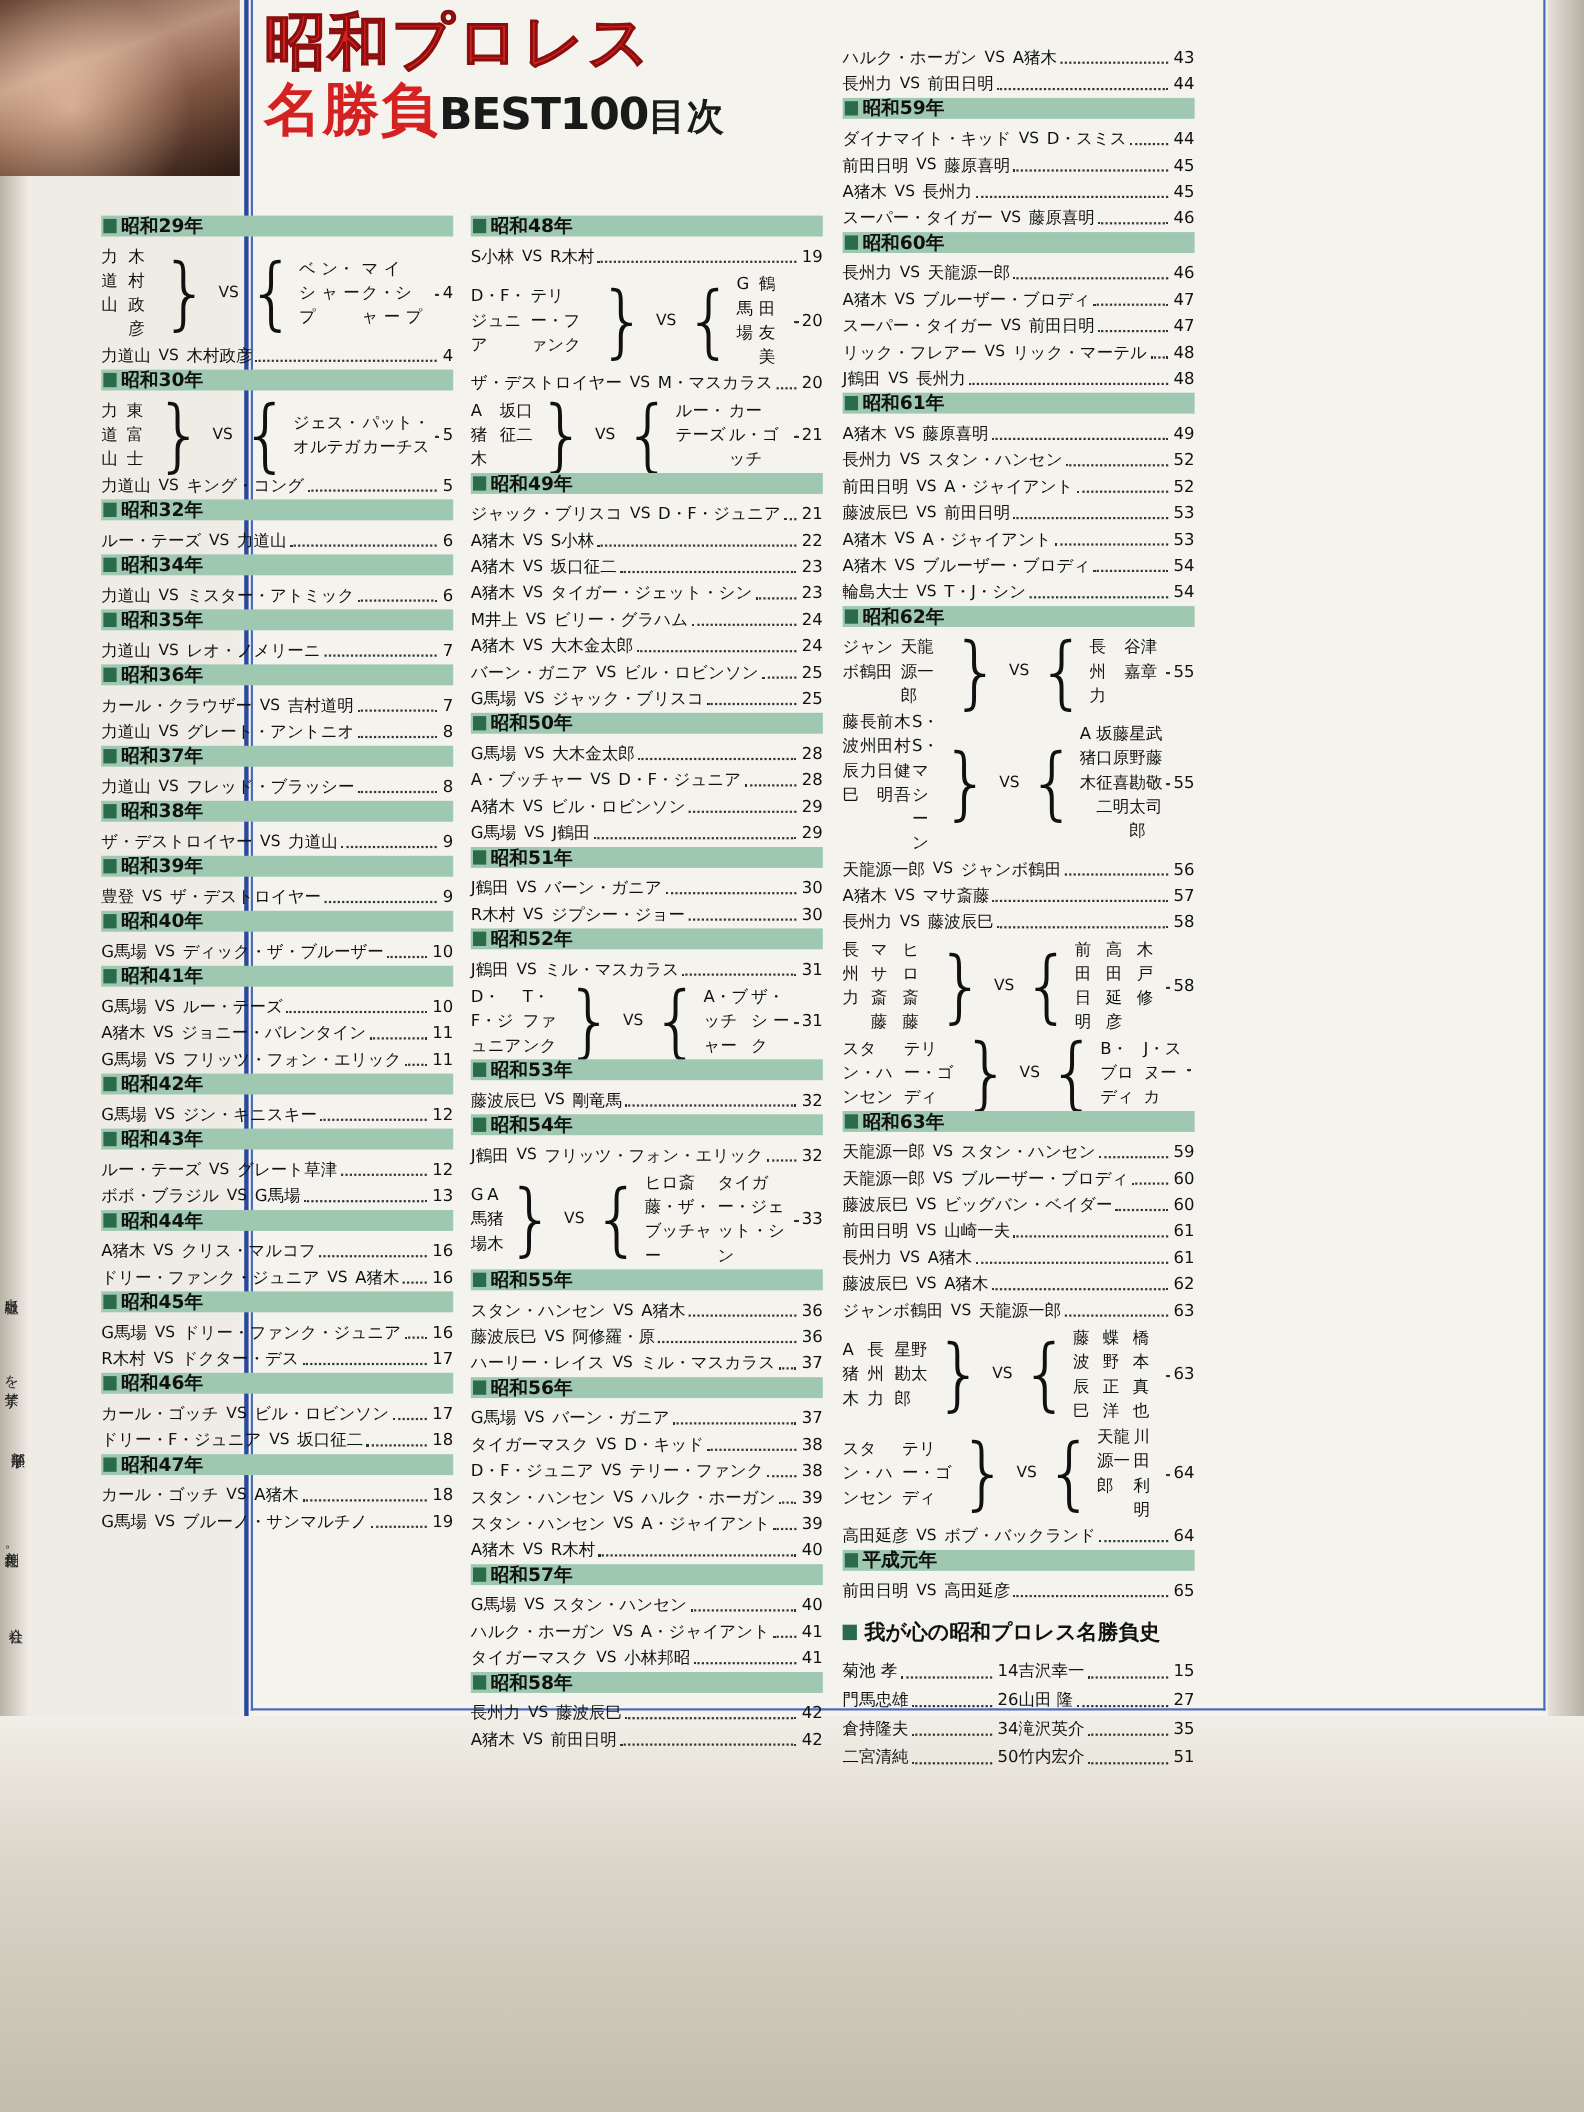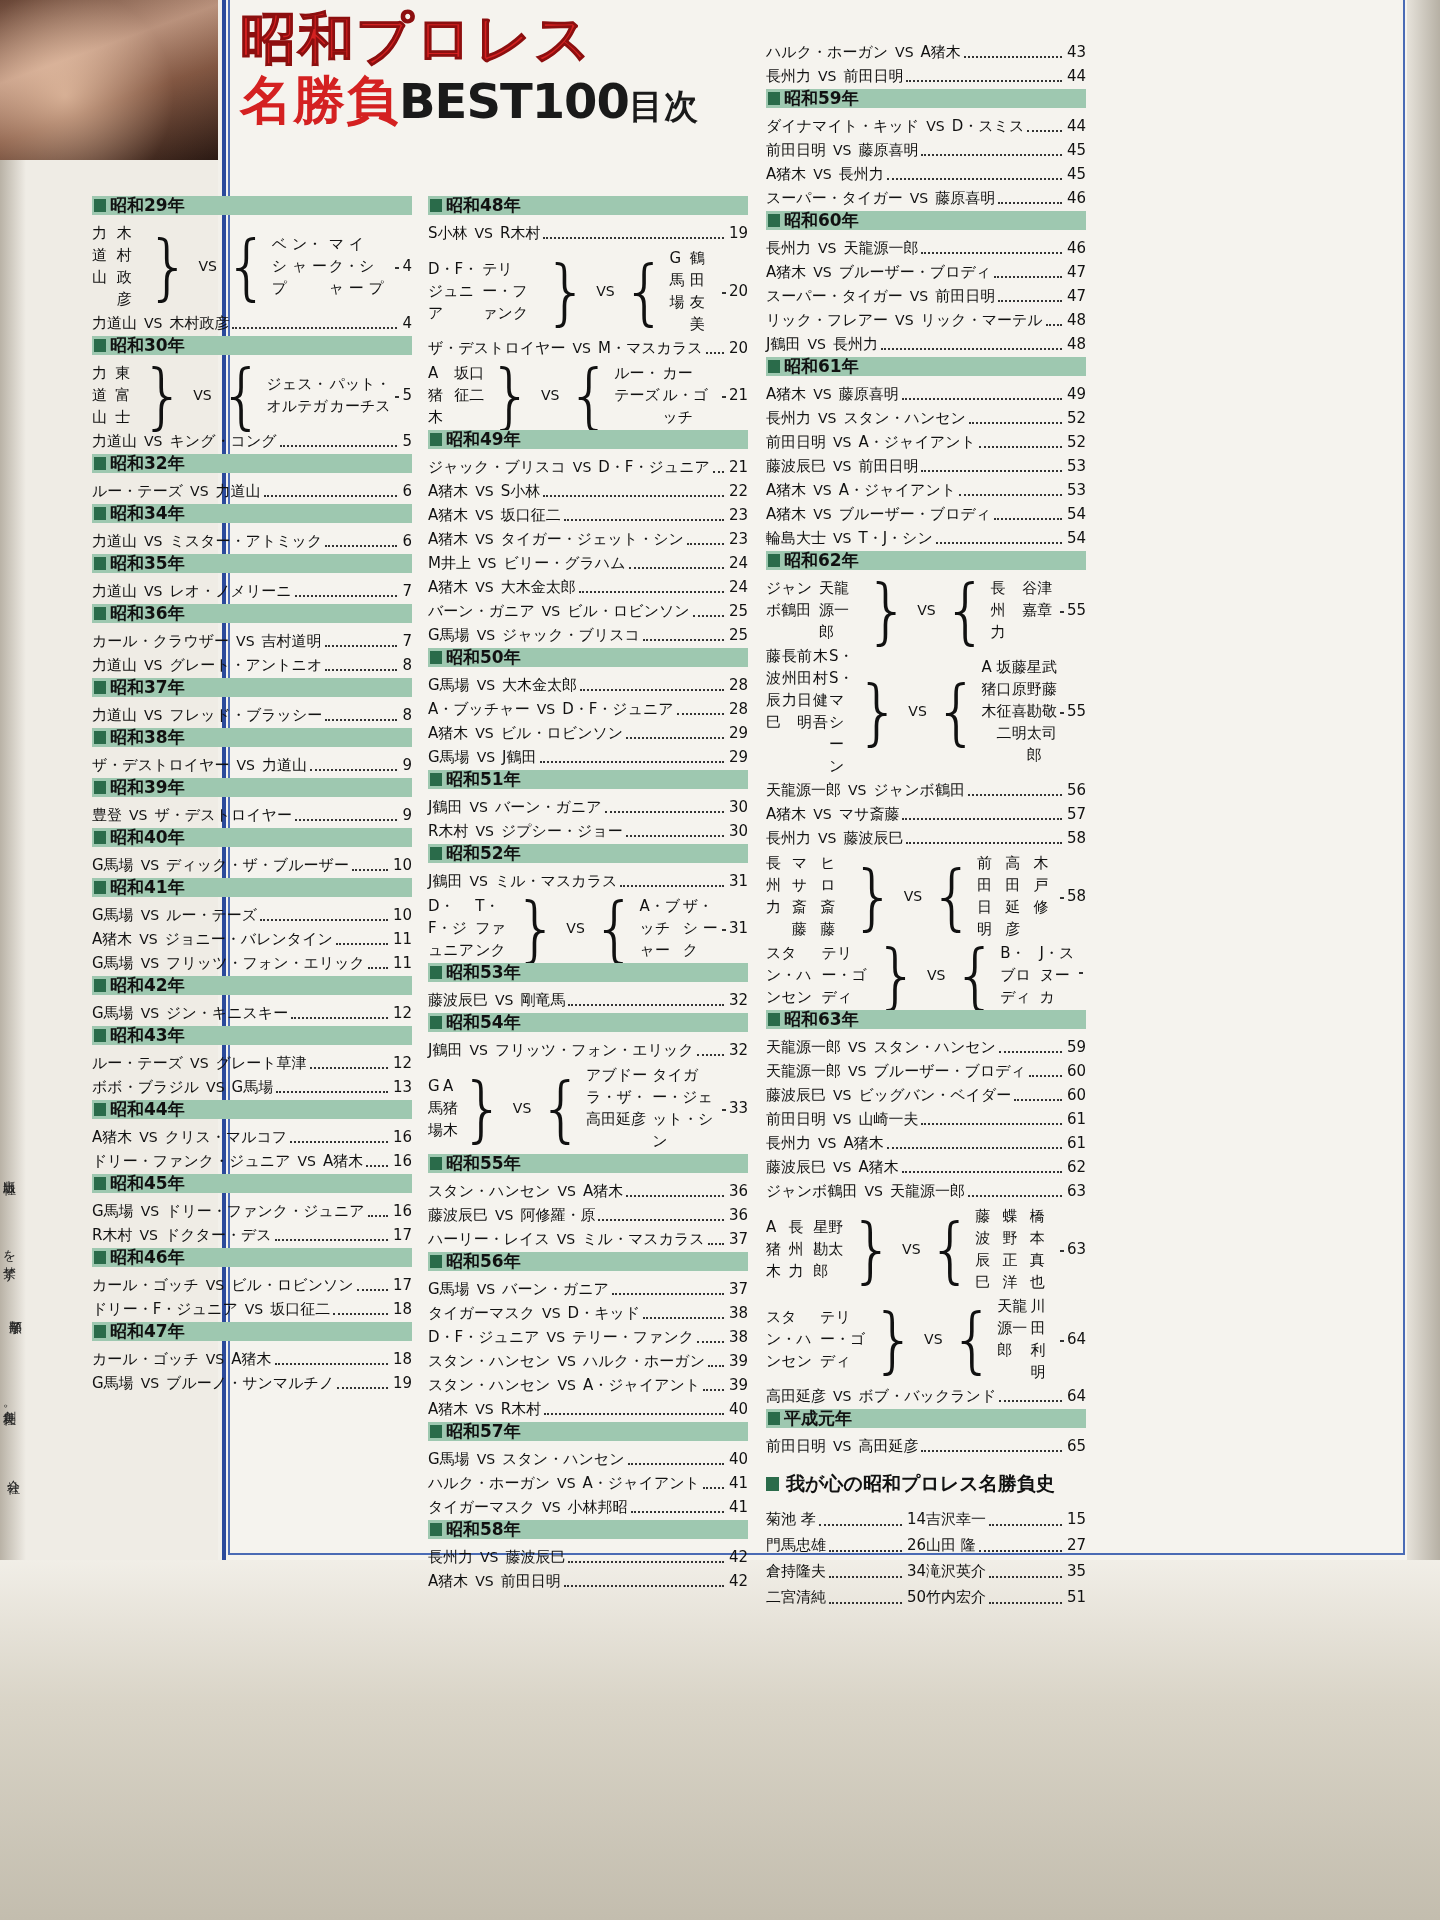--- a/index.html
+++ b/index.html
@@ -62,21 +62,21 @@
   .t-line1{
     font-family:"DejaVu Sans",sans-serif;
     font-size:56px;font-weight:bold;color:#d42121;
     letter-spacing:2px;line-height:62px;
     -webkit-text-stroke:1px #8c0f0f;
   }
   .t-line2{
     font-size:52px;font-weight:bold;color:#d42121;
     line-height:60px;letter-spacing:1px;
   }
-  .t-best{font-size:48px;color:#1a1a1a;font-weight:bold;letter-spacing:-1px;}
+  .t-best{font-size:40px;color:#1a1a1a;font-weight:bold;letter-spacing:-1px;}
   .t-mokuji{font-size:34px;color:#1a1a1a;font-weight:bold;}
   
   .col{
     position:absolute;top:0;
     font-size:15.5px;color:#111;
   }
   #col1{left:92px;top:196px;width:320px;}
   #col2{left:428px;top:196px;width:320px;}
   #col3{left:766px;top:40px;width:320px;}
   .yearbar{
@@ -679,21 +679,21 @@
           <span>A猪木</span>
         </div>
         <span class="brace">
           <span class="bigbrace">}</span>
         </span>
         <span class="vs2">VS</span>
         <span class="brace">
           <span class="bigbrace">{</span>
         </span>
         <div class="side">
-          <span>アブドーラ・ザ・高田延彦</span>
+          <span>ヒロ斎藤・ザ・ブッチャー</span>
           <span>タイガー・ジェット・シン</span>
         </div>
         <div class="tail">
           <span class="taildots"></span>
           <span class="tailpg">33</span>
         </div>
       </div>
       <div class="yearbar">
         <span class="sq"></span>
         <span class="ylab">昭和55年</span>

